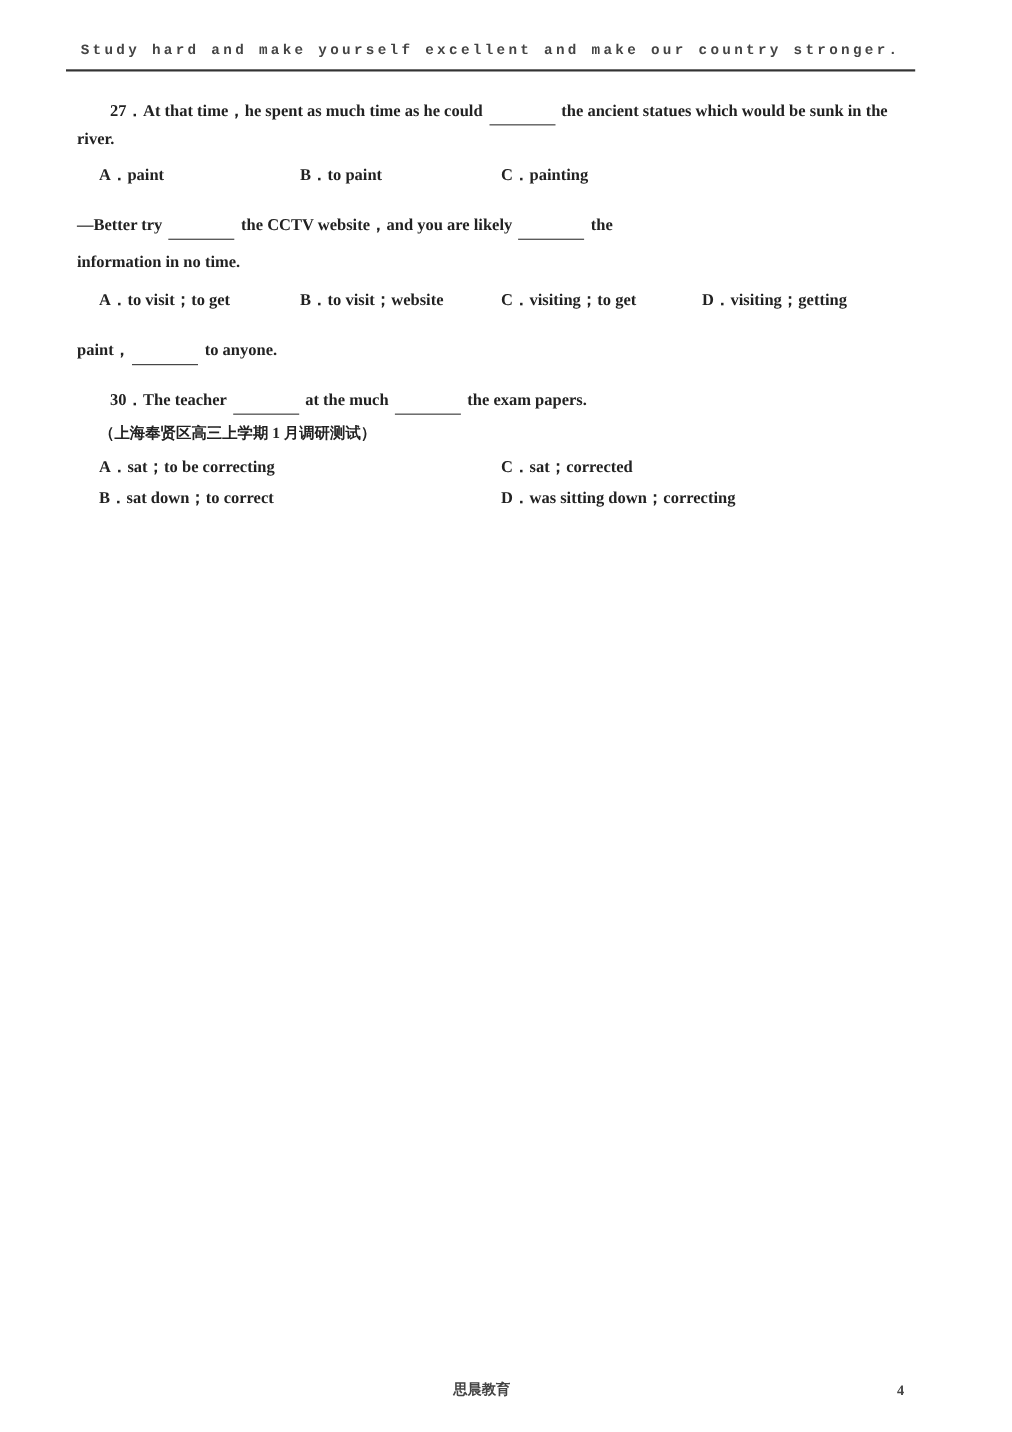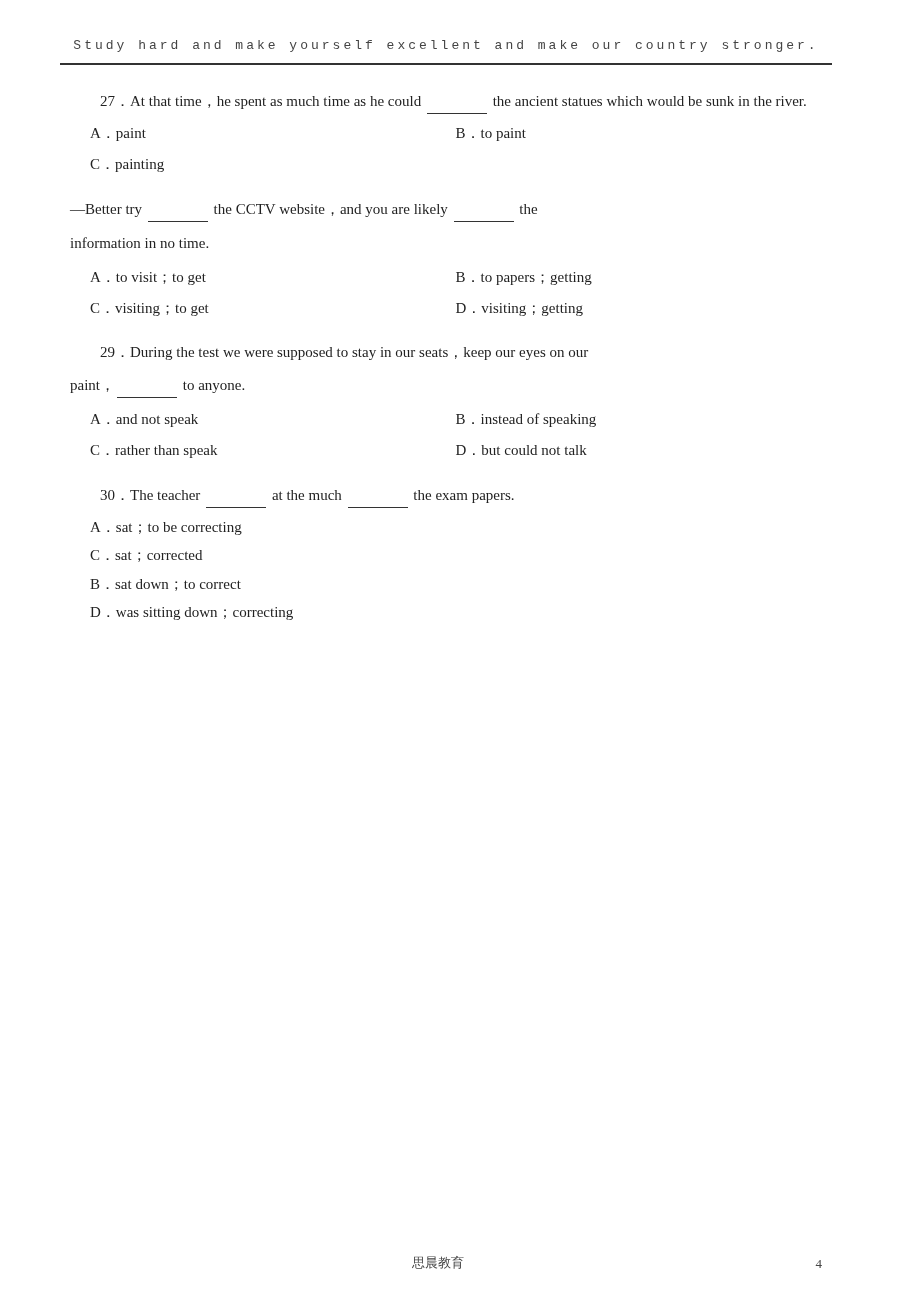--- a/index.html
+++ b/index.html
@@ -17,20 +17,21 @@
       min-height: 1302px;
       position: relative;
     }
 
     .page-wrapper {
       width: 892px;
       min-height: 1302px;
       background: #ffffff;
       position: relative;
       padding: 0;
+      font-weight: bold;
     }
 
     .header-motto {
       text-align: center;
       font-size: 13px;
       color: #444;
       letter-spacing: 3px;
       padding-top: 38px;
       padding-bottom: 10px;
       font-family: "Courier New", Courier, monospace;
@@ -56,21 +57,21 @@
       margin-bottom: 6px;
     }
 
     .question-stem-continuation {
       line-height: 1.75;
       margin-bottom: 8px;
     }
 
     .options-grid {
       display: grid;
-      grid-template-columns: 1fr 1fr;
+      grid-template-columns: 1fr 1fr 1fr 1fr;
       gap: 4px 0;
       margin-left: 20px;
       margin-bottom: 4px;
     }
 
     .option {
       line-height: 1.75;
       padding-right: 10px;
     }
 
@@ -130,46 +131,40 @@
 
     <div class="question-block">
       <div class="question-stem-continuation">
         <span>—Better try </span><span class="blank">&nbsp;&nbsp;&nbsp;&nbsp;&nbsp;&nbsp;&nbsp;&nbsp;</span><span> the CCTV website，and you are likely </span><span class="blank">&nbsp;&nbsp;&nbsp;&nbsp;&nbsp;&nbsp;&nbsp;&nbsp;</span><span> the</span>
       </div>
       <div class="question-stem-continuation" style="text-indent:0;">
         <span>information in no time.</span>
       </div>
       <div class="options-grid">
         <div class="option"><span>A．</span><span>to visit；to get</span></div>
-        <div class="option"><span>B．</span><span>to papers；getting</span></div>
+        <div class="option"><span>B．</span><span>to visit；website</span></div>
         <div class="option"><span>C．</span><span>visiting；to get</span></div>
         <div class="option"><span>D．</span><span>visiting；getting</span></div>
       </div>
     </div>
 
     <div class="question-block">
-      <div class="question-stem">
-        <span>29．During the test we were supposed to stay in our seats，keep our eyes on our</span>
-      </div>
       <div class="question-stem-continuation" style="text-indent:0;">
         <span>paint，</span><span class="blank">&nbsp;&nbsp;&nbsp;&nbsp;&nbsp;&nbsp;&nbsp;&nbsp;</span><span> to anyone.</span>
-      </div>
-      <div class="options-grid">
-        <div class="option"><span>A．</span><span>and not speak</span></div>
-        <div class="option"><span>B．</span><span>instead of speaking</span></div>
-        <div class="option"><span>C．</span><span>rather than speak</span></div>
-        <div class="option"><span>D．</span><span>but could not talk</span></div>
       </div>
     </div>
 
     <div class="question-block">
       <div class="question-stem">
         <span>30．The teacher </span><span class="blank">&nbsp;&nbsp;&nbsp;&nbsp;&nbsp;&nbsp;&nbsp;&nbsp;</span><span> at the much </span><span class="blank">&nbsp;&nbsp;&nbsp;&nbsp;&nbsp;&nbsp;&nbsp;&nbsp;</span><span> the exam papers.</span>
       </div>
-      <div class="options-grid" style="grid-template-columns:1fr; gap:2px 0;">
+      <div class="source-note">
+        <span>（上海奉贤区高三上学期 1 月调研测试）</span>
+      </div>
+      <div class="options-grid" style="grid-template-columns:1fr 1fr; gap:2px 0;">
         <div class="option"><span>A．</span><span>sat；to be correcting</span></div>
         <div class="option"><span>C．</span><span>sat；corrected</span></div>
         <div class="option"><span>B．</span><span>sat down；to correct</span></div>
         <div class="option"><span>D．</span><span>was sitting down；correcting</span></div>
       </div>
     </div>
 
   </div>
 
   <div class="footer-center">思晨教育</div>

